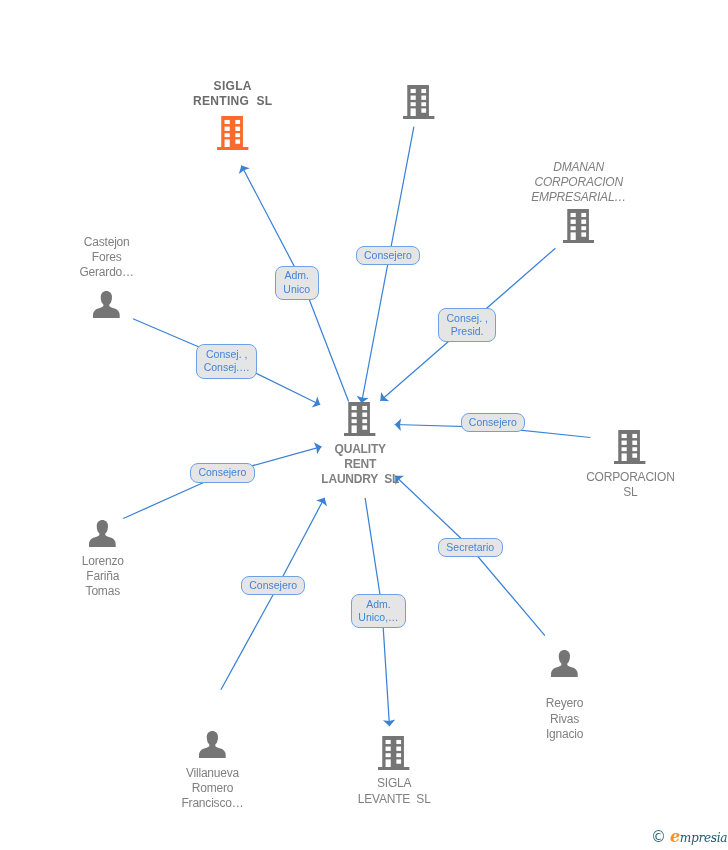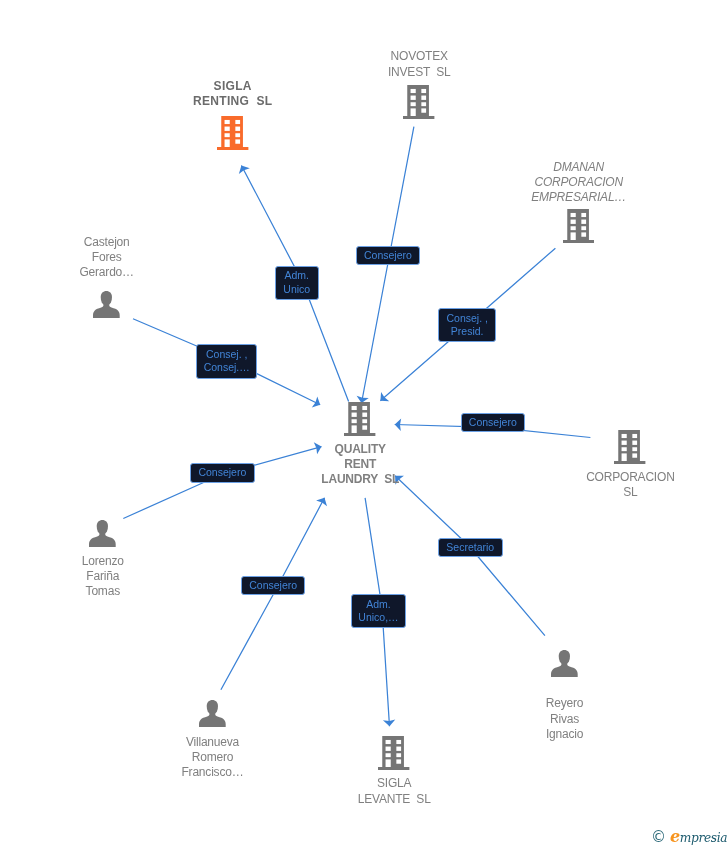--- a/index.html
+++ b/index.html
@@ -4,22 +4,22 @@
 <style>
   html,body{margin:0;padding:0;background:#fff;}
   body{width:728px;height:850px;font-family:"Liberation Sans",sans-serif;overflow:hidden;position:relative;}
   #stage{position:absolute;left:0;top:0;width:728px;height:850px;transform:translateZ(0);}
   svg.edges{position:absolute;left:0;top:0;width:728px;height:850px;pointer-events:none;}
   .node{position:absolute;}
   
   .node .nlabel{position:absolute;left:0.2px;width:100%;text-align:center;font-size:12px;color:#808080;line-height:15.2px;white-space:pre;letter-spacing:-0.2px;}
   .node.bold .nlabel{font-weight:bold;color:#6b6b6b;letter-spacing:0.3px;left:-0.3px;}
   .node .icon{position:absolute;}
-  .elabel{position:absolute;box-sizing:border-box;border:1.4px solid #6ca1e6;border-radius:3px;
-    background:#0f172a;color:#4284d6;font-size:10.5px;line-height:13.5px;text-align:center;
+  .elabel{position:absolute;box-sizing:border-box;border:1.4px solid #6ca1e6;border-radius:8px;
+    background:#e5e5e5;color:#4284d6;font-size:10.5px;line-height:13.5px;text-align:center;
     display:flex;flex-direction:column;align-items:center;justify-content:center;white-space:pre;will-change:transform;opacity:0.999;}
   .footer{position:absolute;display:flex;align-items:center;}
 </style>
 </head>
 <body>
 
 <div id="stage">
   <svg class="edges" id="edge-layer" viewBox="0 0 728 850">
       <g>
         <path d="M348.6 401.5 L302.5 282 L241.4 165.5" fill="none" stroke="#3B82D6" stroke-width="1.25"></path>
@@ -89,22 +89,20 @@
               <rect x="7.55" y="3.95" width="5.2" height="4.1"></rect>
               <rect x="7.55" y="10.55" width="5.2" height="4.35"></rect>
               <rect x="7.55" y="17.25" width="5.2" height="3.9"></rect>
               <rect x="18.35" y="3.95" width="4.75" height="4.1"></rect>
               <rect x="18.35" y="10.55" width="4.75" height="4.35"></rect>
               <rect x="18.35" y="17.25" width="4.75" height="3.9"></rect>
               <rect x="7.55" y="23.4" width="5.2" height="7.6"></rect>
               <rect x="18.35" y="23.4" width="4.75" height="4.35"></rect>
             </g>
           </svg></div>
-        <div class="nlabel" style="top: -35.8px;">NOVOTEX
-INVEST  SL</div>
       </div>
       <div class="node" style="left: 498.5px; top: 209.4px; width: 160px; height: 34px;">
         <div class="icon" style="left: 64.3px; top: 0px;"><svg width="31.4" height="34.0" viewBox="0 0 31.4 34.0">
             <g fill="#757575">
               <path d="M4.25 0 H25.95 V31.0 H4.25 Z"></path>
               <path d="M0 31.0 H31.4 V34.0 H0 Z"></path>
             </g>
             <g fill="#ffffff">
               <rect x="7.55" y="3.95" width="5.2" height="4.1"></rect>
               <rect x="7.55" y="10.55" width="5.2" height="4.35"></rect>
@@ -187,21 +185,21 @@
         <div class="icon" style="left: 66.65px; top: 0px;"><svg width="26.7" height="26.9" viewBox="0 0 26.7 26.9">
             <g fill="#757575">
               <path d="M13.35 0 C10.18 0 7.72 2.30 7.72 6.10 C7.72 8.00 8.02 9.70 8.70 11.22 C9.55 13.12 11.28 14.60 13.35 14.60 C15.42 14.60 17.15 13.12 18.00 11.22 C18.68 9.70 18.98 8.00 18.98 6.10 C18.98 2.30 16.52 0 13.35 0 Z"></path>
               <path d="M10.55 13.30 C10.55 15.20 9.85 16.12 8.20 16.60 C5.20 17.45 3.00 18.35 1.80 19.55 C0.70 20.66 0 22.30 0 24.30 L0 26.9 L26.7 26.9 L26.7 24.30 C26.7 22.30 26.0 20.66 24.9 19.55 C23.7 18.35 21.5 17.45 18.5 16.60 C16.85 16.12 16.15 15.20 16.15 13.30 Z"></path>
             </g>
           </svg></div>
         <div class="nlabel" style="top: 46px;">Reyero
 Rivas
 Ignacio</div>
       </div>
-      <div class="node" style="left: 132.3px; top: 700px; width: 160px; height: 26.9px;">
+      <div class="node" style="left: 132.3px; top: 731px; width: 160px; height: 26.9px;">
         <div class="icon" style="left: 66.65px; top: 0px;"><svg width="26.7" height="26.9" viewBox="0 0 26.7 26.9">
             <g fill="#757575">
               <path d="M13.35 0 C10.18 0 7.72 2.30 7.72 6.10 C7.72 8.00 8.02 9.70 8.70 11.22 C9.55 13.12 11.28 14.60 13.35 14.60 C15.42 14.60 17.15 13.12 18.00 11.22 C18.68 9.70 18.98 8.00 18.98 6.10 C18.98 2.30 16.52 0 13.35 0 Z"></path>
               <path d="M10.55 13.30 C10.55 15.20 9.85 16.12 8.20 16.60 C5.20 17.45 3.00 18.35 1.80 19.55 C0.70 20.66 0 22.30 0 24.30 L0 26.9 L26.7 26.9 L26.7 24.30 C26.7 22.30 26.0 20.66 24.9 19.55 C23.7 18.35 21.5 17.45 18.5 16.60 C16.85 16.12 16.15 15.20 16.15 13.30 Z"></path>
             </g>
           </svg></div>
         <div class="nlabel" style="top: 34.6px;">Villanueva
 Romero
 Francisco…</div>
       </div>

